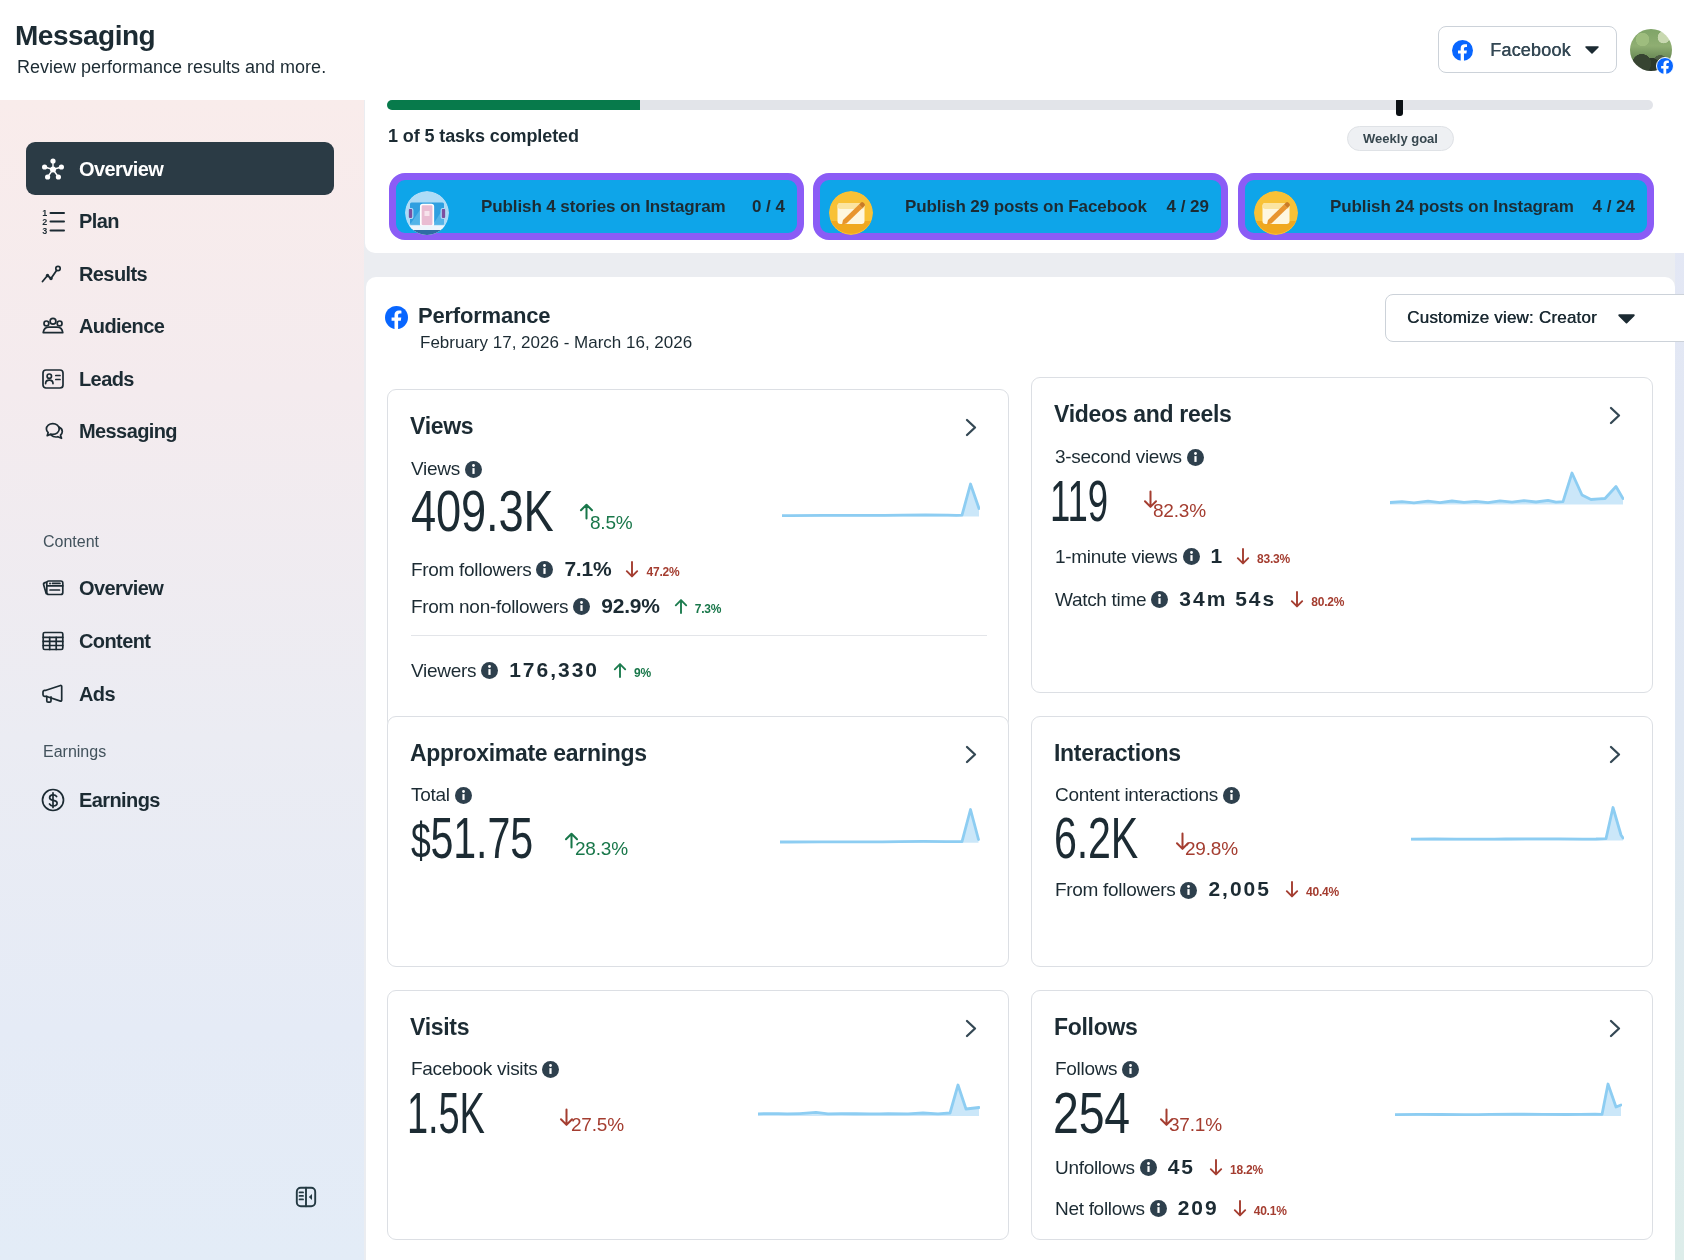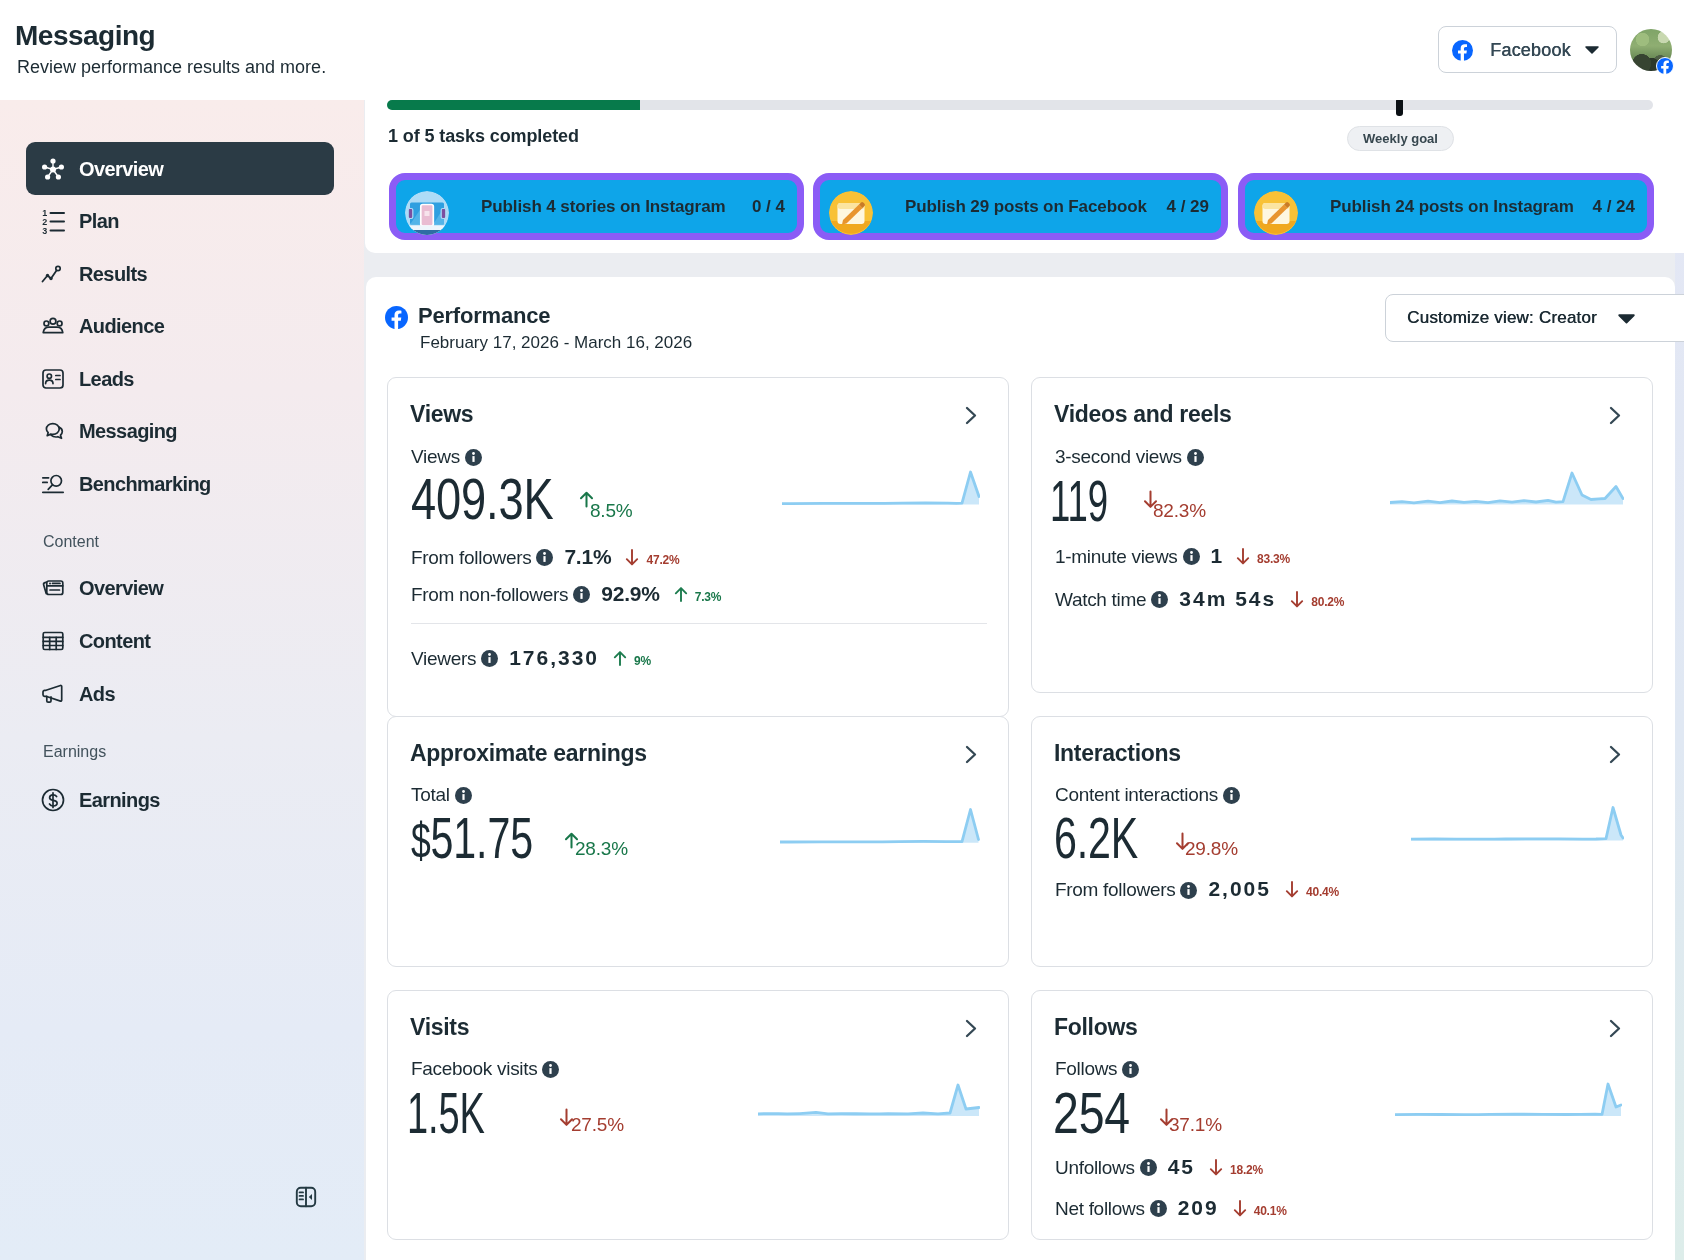--- a/index.html
+++ b/index.html
@@ -144,30 +144,20 @@
         <line x1="15.8" y1="13.5" x2="20" y2="13.5"></line>
       </svg>
     <div class="tx">Leads</div>
   </div>
   <div class="nav" style="top:304.5px;">
     <svg class="ic sic" viewBox="0 0 26 26">
         <path d="M12.8 5.6c3.6 0 6.4 2.4 6.4 5.4s-2.8 5.4-6.4 5.4c-.7 0-1.4-.1-2-.3l-3.6 1.6 1-3.1c-1.1-1-1.8-2.2-1.8-3.6 0-3 2.8-5.4 6.4-5.4z"></path>
         <path d="M18.9 9.1c2 .8 3.4 2.5 3.4 4.5 0 1.4-.7 2.6-1.8 3.6l1 3.1-3.6-1.6c-.6.2-1.3.3-2 .3-1.9 0-3.6-.7-4.8-1.8"></path>
       </svg>
     <div class="tx">Messaging</div>
-  </div>
-  <div class="nav" style="top:357px;">
-    <svg class="ic sic" viewBox="0 0 26 26">
-        <circle cx="16.2" cy="9.8" r="5.3"></circle>
-        <line x1="12.4" y1="13.9" x2="8.2" y2="18.3"></line>
-        <line x1="2.8" y1="6.8" x2="8.6" y2="6.8"></line>
-        <line x1="2.8" y1="11.4" x2="7.2" y2="11.4"></line>
-        <line x1="2.8" y1="21.3" x2="23.2" y2="21.3"></line>
-      </svg>
-    <div class="tx">Benchmarking</div>
   </div>
   <div class="navlab" style="top:433px;">Content</div>
   <div class="nav" style="top:461.5px;">
     <svg class="ic sic" viewBox="0 0 26 26">
         <path d="M6.2 7.2 5 7.6a2 2 0 0 0-1.3 2.5l2.5 8.5"></path>
         <rect x="6.8" y="6" width="16" height="13.5" rx="2"></rect>
         <line x1="6.8" y1="10.8" x2="22.8" y2="10.8"></line>
         <circle cx="10" cy="8.4" r="1" fill="#1c2b33" stroke="none"></circle>
         <line x1="12.5" y1="8.4" x2="20" y2="8.4"></line>
         <line x1="10" y1="15" x2="19.5" y2="15"></line>
@@ -267,21 +257,21 @@
       </svg>
     <div id="ptitle">Performance</div>
     <div id="pdate">February 17, 2026 - March 16, 2026</div>
     <div id="custbtn">
         <span class="txt">Customize view: Creator</span>
         <svg width="17" height="11" viewBox="0 0 14 9">
           <path d="M1 1l6 6 6-6z" fill="#1c2b33" stroke="#1c2b33" stroke-width="1.5" stroke-linejoin="round"></path>
         </svg>
       </div>
 
-    <div class="scard" style="left:21px; top:100px; width:622px; height:340px;">
+    <div class="scard" style="left:21px; top:112px; width:622px; height:340px;">
       <div class="title">Views</div>
       <svg class="chev" width="20" height="20" viewBox="0 0 20 20">
           <path d="M6 3 L14 10.5 L6 18" stroke="#344854" stroke-width="2.3" fill="none" stroke-linecap="round" stroke-linejoin="round"></path>
         </svg>
       <div class="row" style="left:23px; top:65px;"><span class="lbl">Views</span><span class="info"><svg width="17" height="17" viewBox="0 0 17 17">
               <circle cx="8.5" cy="8.5" r="8.5" fill="#2e404d"></circle>
               <rect x="7.4" y="7.1" width="2.2" height="5.8" fill="#fff"></rect>
               <circle cx="8.5" cy="4.5" r="1.4" fill="#fff"></circle>
             </svg></span></div>
       <div class="big" style="left:23px; top:92px; transform:scaleX(0.78);">409.3K</div>

